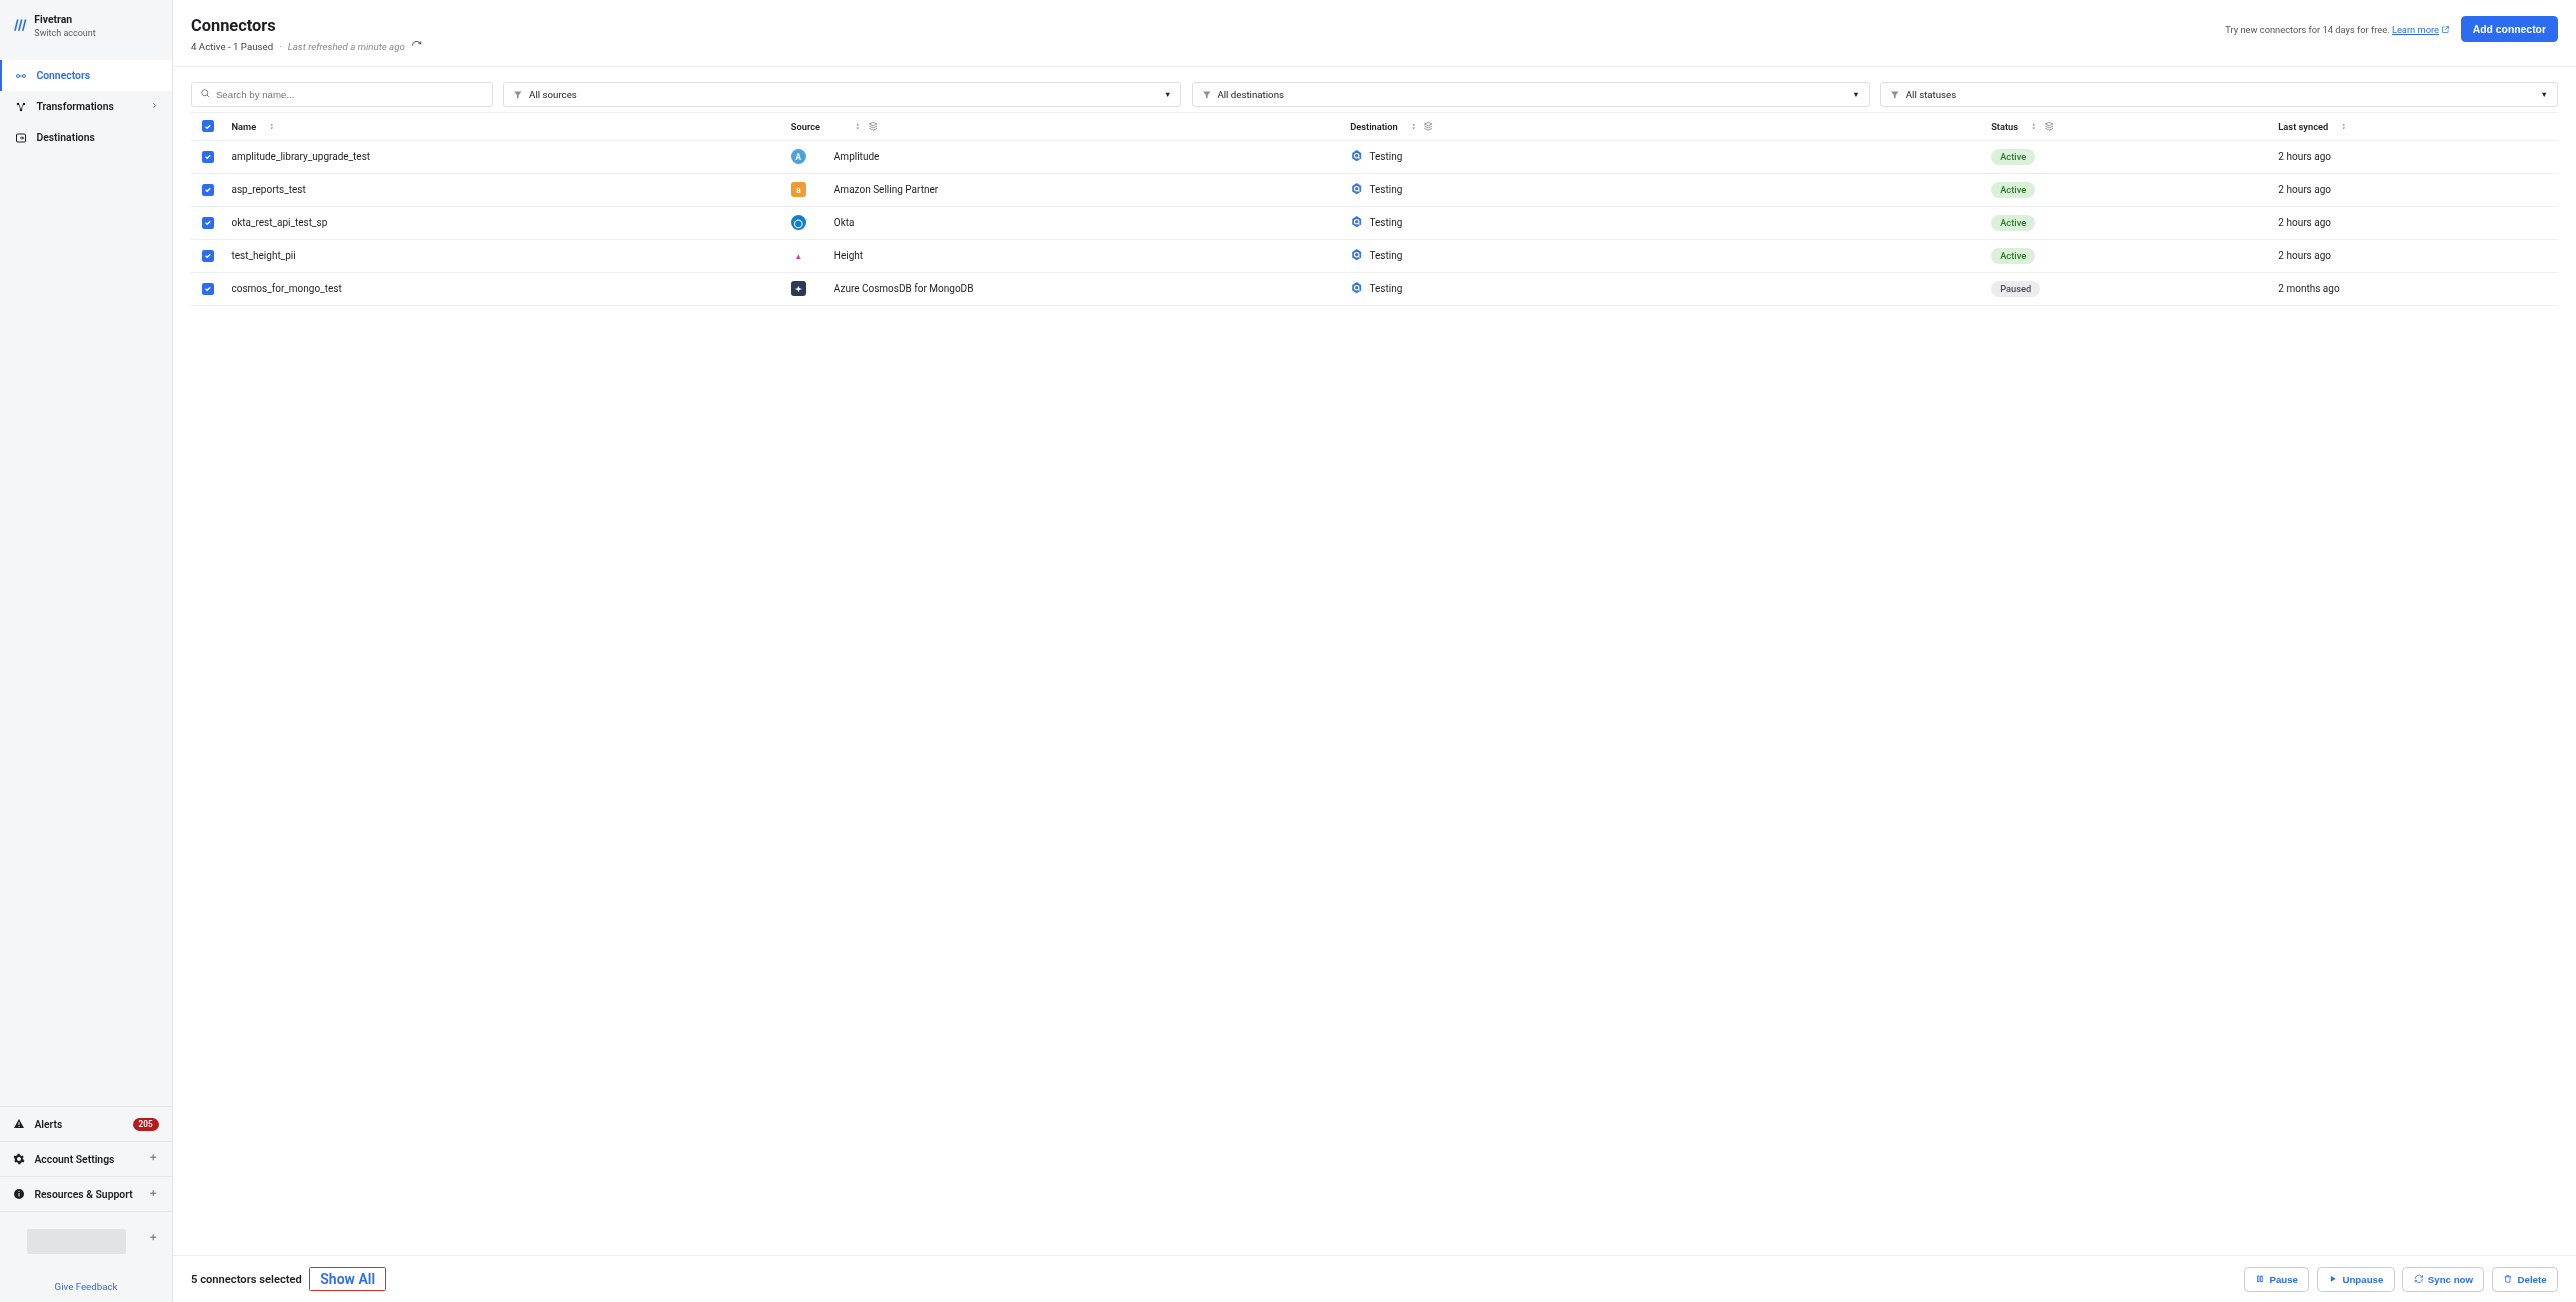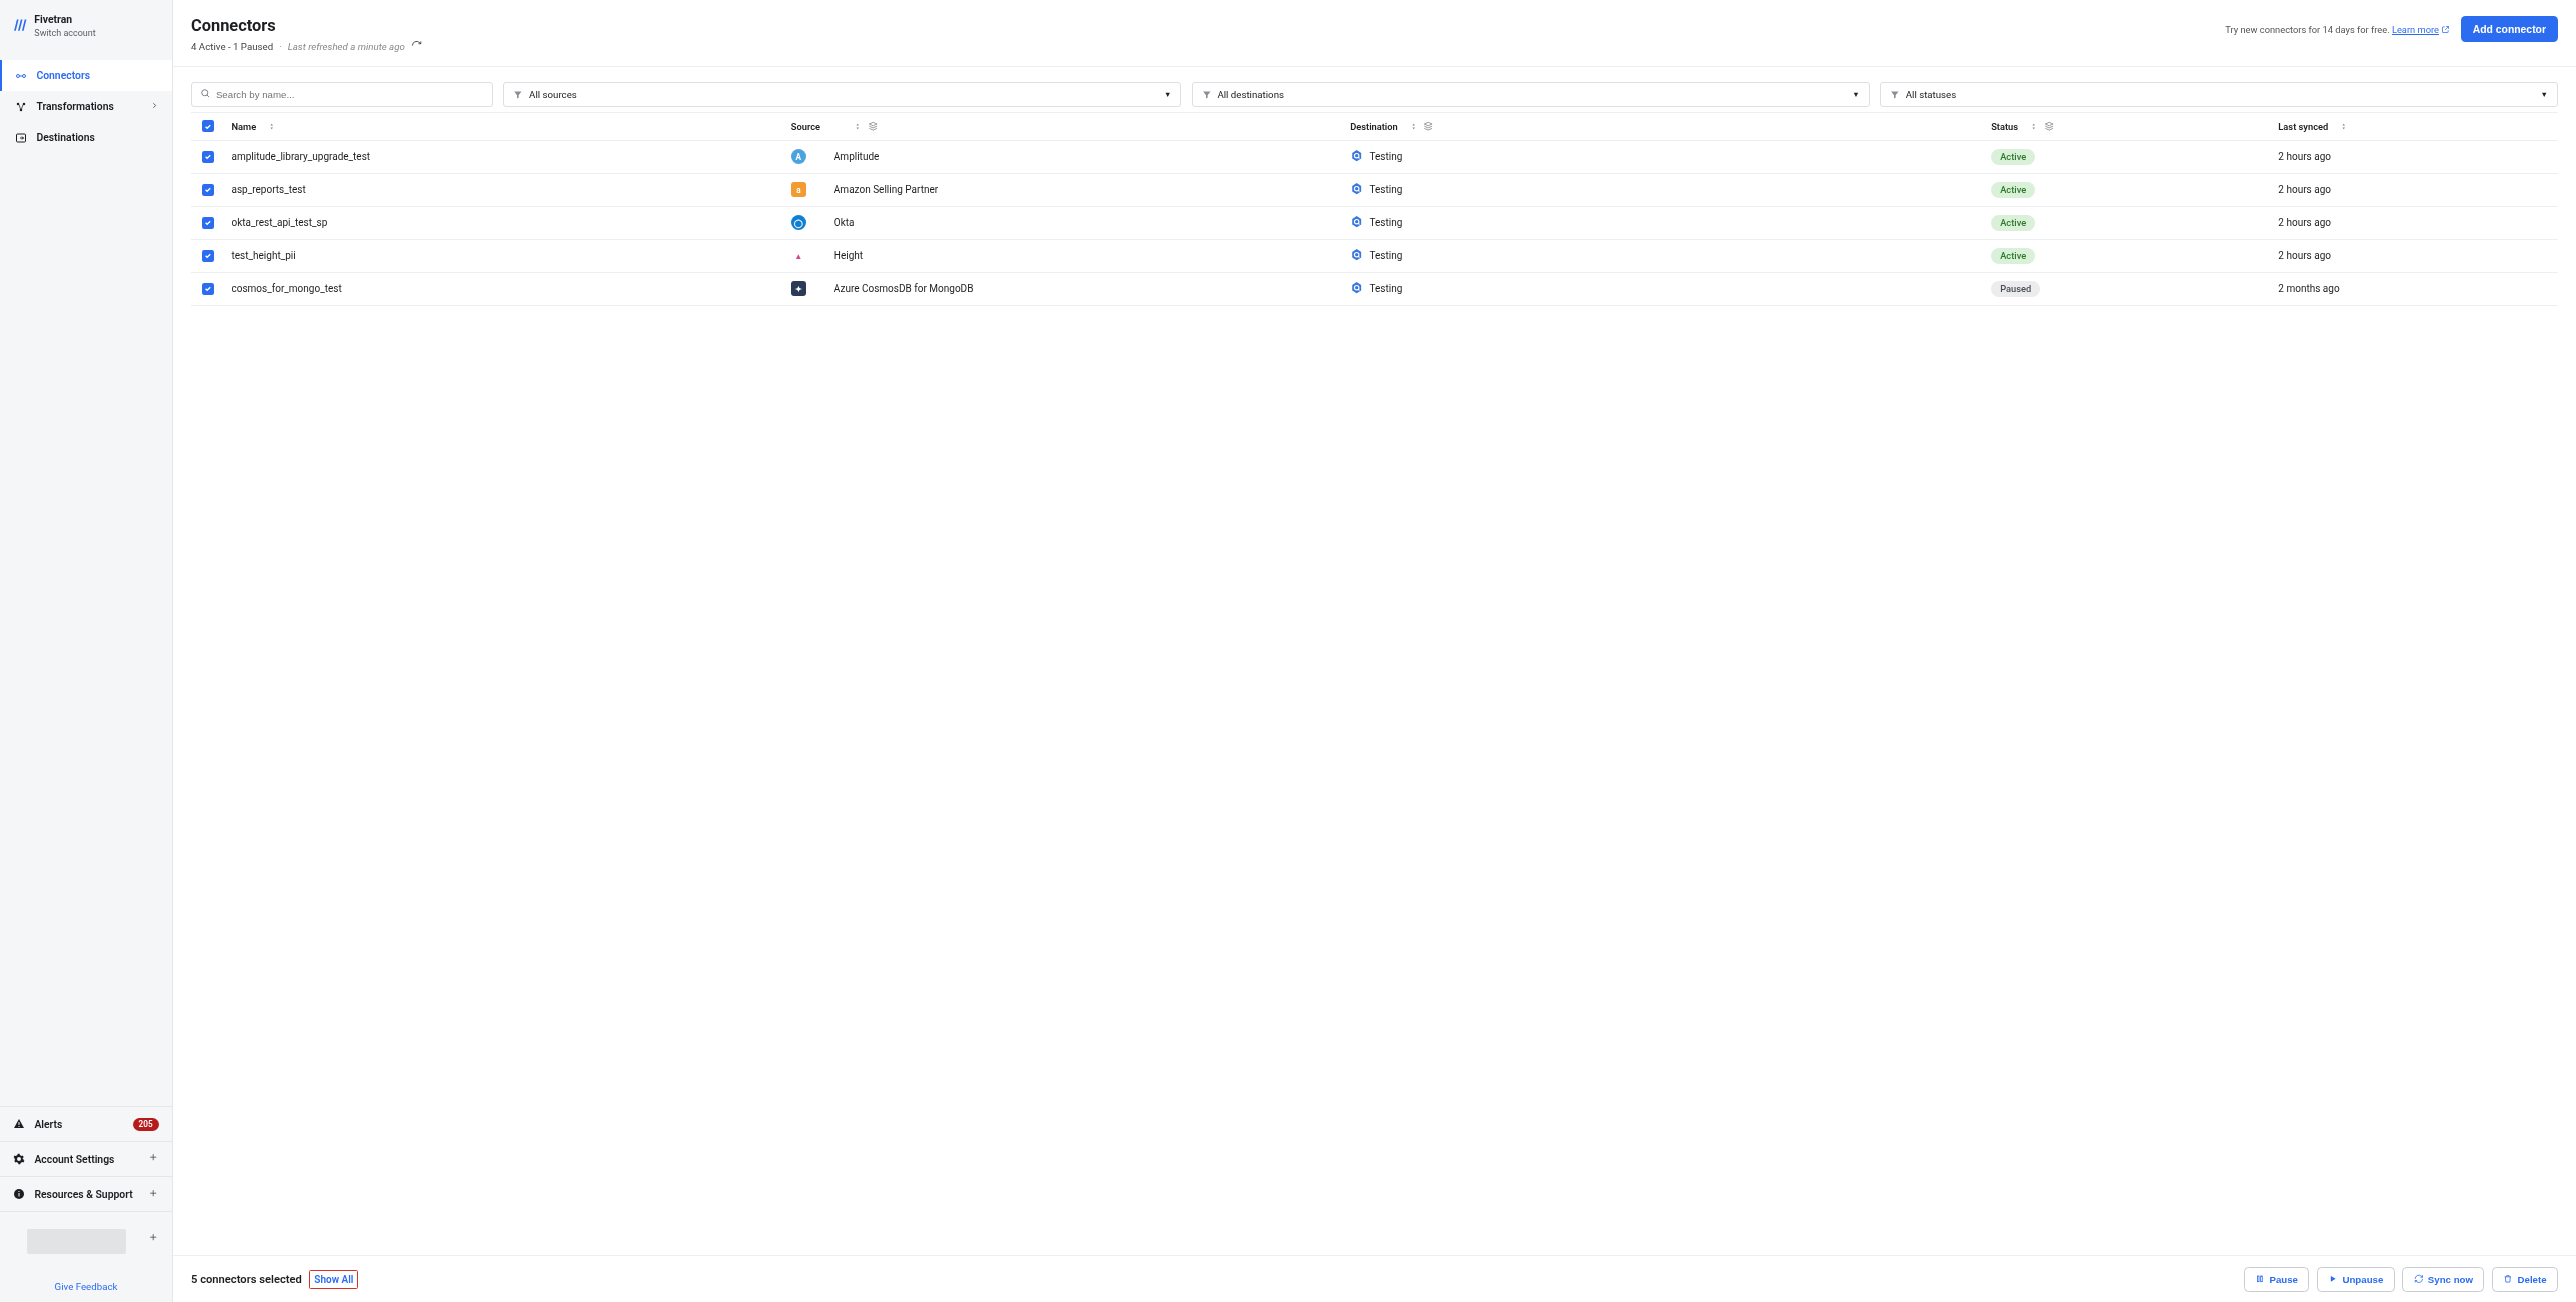--- a/index.html
+++ b/index.html
@@ -71,21 +71,21 @@
   .src-ic.round { border-radius: 50%; }
   .dest-ic { width: 13.4px; height: 13.4px; color: #fff; }
   .status-pill { display: inline-block; padding: 2.2px 9px; border-radius: 9px; font-size: 9.3px; font-weight: 500; }
   .status-active { background: #dbf0d9; color: #2c7a2c; }
   .status-paused { background: #ececef; color: #4a4e55; }
 
   
   .bottombar { border-top: 0.7px solid #eceef0; padding: 10.4px 18px; display: flex; align-items: center; justify-content: space-between; background: #fff; }
   .sel-left { display: flex; align-items: center; gap: 7.5px; }
   .sel-text { font-weight: 600; font-size: 11.2px; }
-  .show-all { border: 1.5px solid #d93025; color: #2b6cf0; font-size: 10px; padding: 3px 4px; font-weight: 600; cursor: pointer; border-radius: 1.5px; }
+  .show-all { border: 1.5px solid #d93025; color: #2b6cf0; font-size: 14px; padding: 3px 10px; font-weight: 600; cursor: pointer; border-radius: 1.5px; }
   .bb-actions { display: flex; gap: 7.5px; }
   .btn-outline { border: 0.7px solid #c8cdd3; background: #fff; color: #2b6cf0; border-radius: 4.5px; padding: 6px 10.4px; font-weight: 600; font-size: 9.7px; cursor: pointer; display: inline-flex; align-items: center; gap: 4.5px; }
   .btn-outline .bi { font-size: 9.7px; }
 </style>
 </head>
 <body>
 
 <aside class="sidebar">
   <div class="sb-header">
     <svg class="sb-logo" viewBox="0 0 24 24">

